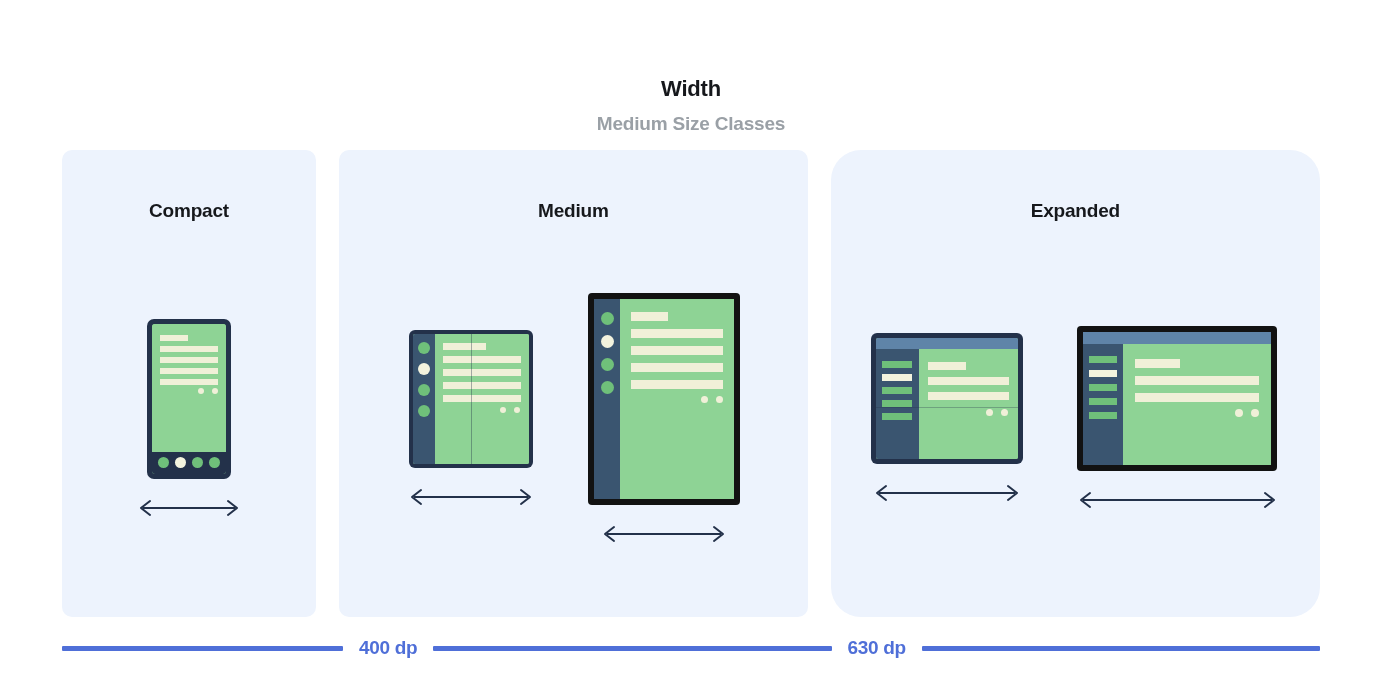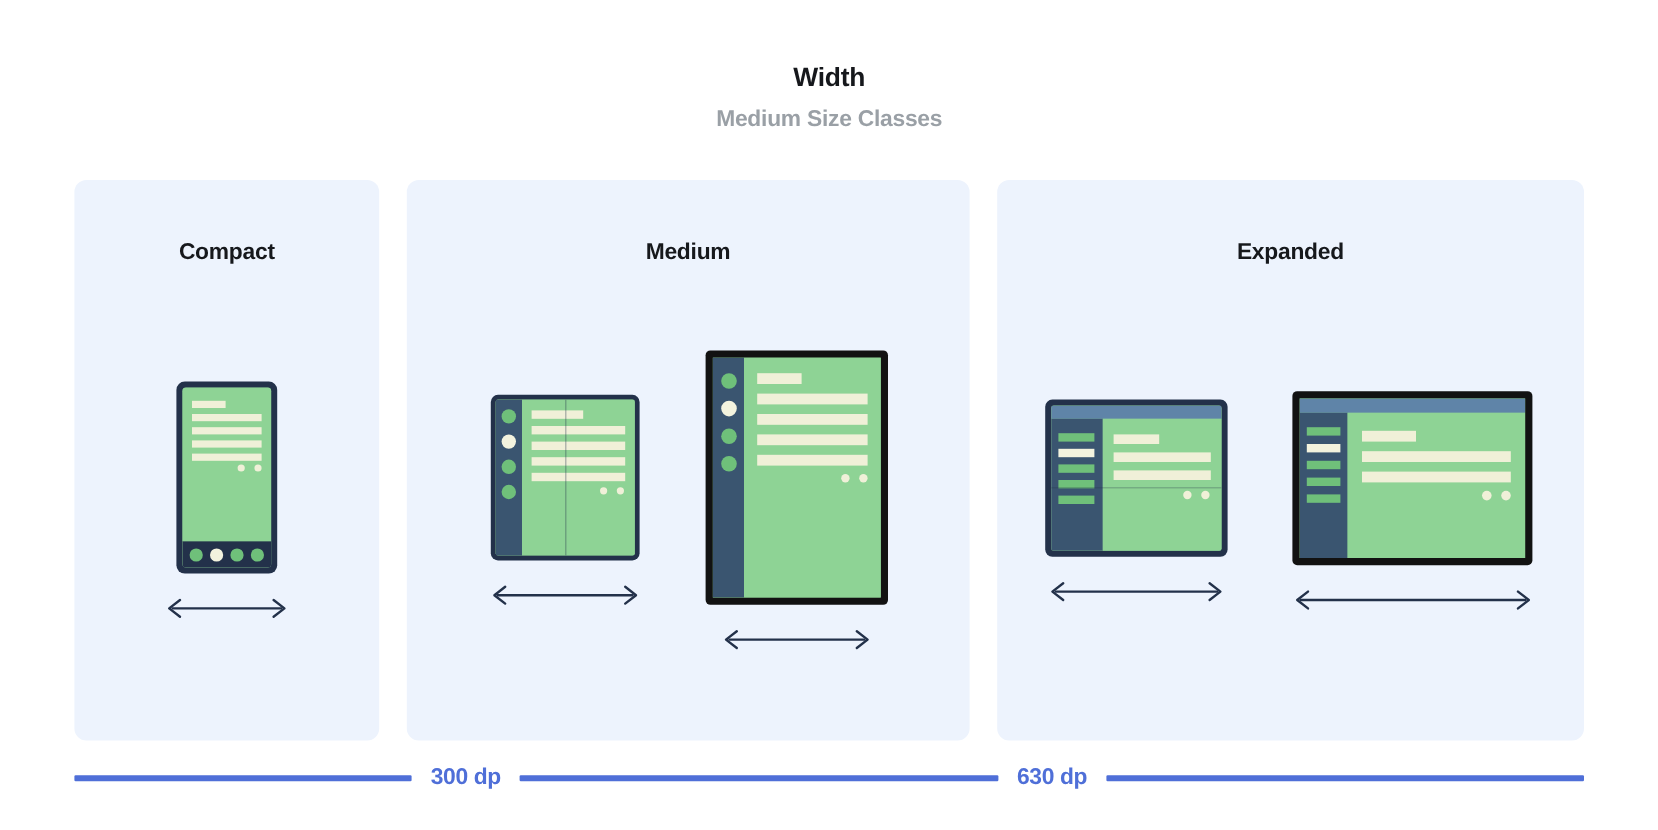--- a/index.html
+++ b/index.html
@@ -7,21 +7,21 @@
   body {
     width: 1382px;
     height: 692px;
     background: #ffffff;
     font-family: "Liberation Sans", sans-serif;
     overflow: hidden;
     position: relative;
   }
 
   
-  .header { text-align: center; padding-top: 52px; }
+  .header { text-align: center; padding-top: 76px; }
   .title {
     font-size: 22px;
     font-weight: bold;
     color: #16181c;
     letter-spacing: -0.2px;
   }
   .subtitle {
     font-size: 19px;
     font-weight: bold;
     color: #9aa0a6;
@@ -42,21 +42,21 @@
   .panel {
     background: #edf3fd;
     border-radius: 10px;
     position: relative;
     display: flex;
     flex-direction: column;
     align-items: center;
   }
   .panel.compact  { width: 258px; align-items: center; }
   .panel.medium   { width: 476px; align-items: center; }
-  .panel.expanded { width: 497px; }
+  .panel.expanded { width: 497px; border-radius: 30px; }
 
   .panel-title {
     font-size: 19px;
     font-weight: bold;
     color: #16181c;
     margin-top: 50px;
     letter-spacing: -0.2px;
   }
 
   .devices {
@@ -422,17 +422,17 @@
         </div>
       </div>
 
     </div>
   </div>
 
 </div>
 
 <div class="scale">
   <div class="seg s1"></div>
-  <div class="dp-label">300 dp</div>
+  <div class="dp-label">400 dp</div>
   <div class="seg s2"></div>
   <div class="dp-label">630 dp</div>
   <div class="seg s3"></div>
 </div>
 
 </body></html>

